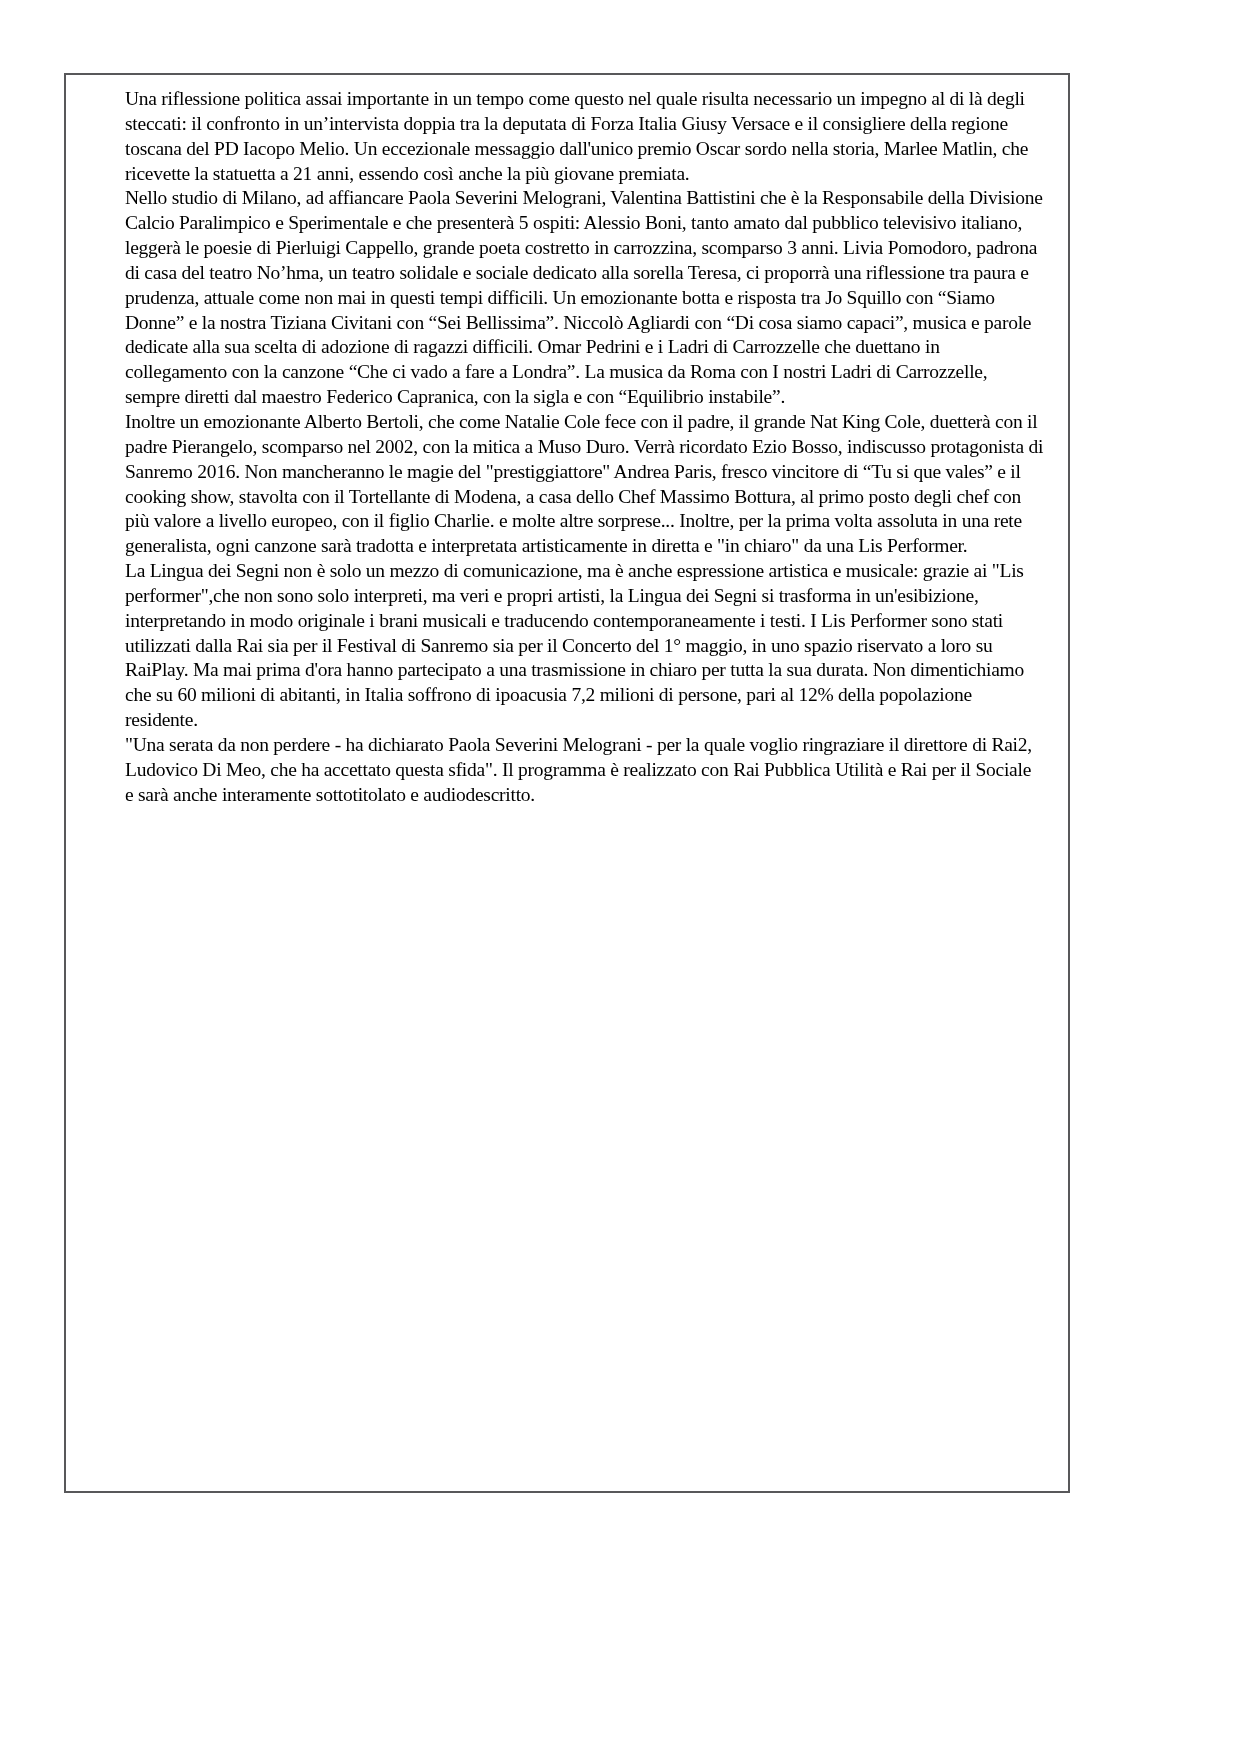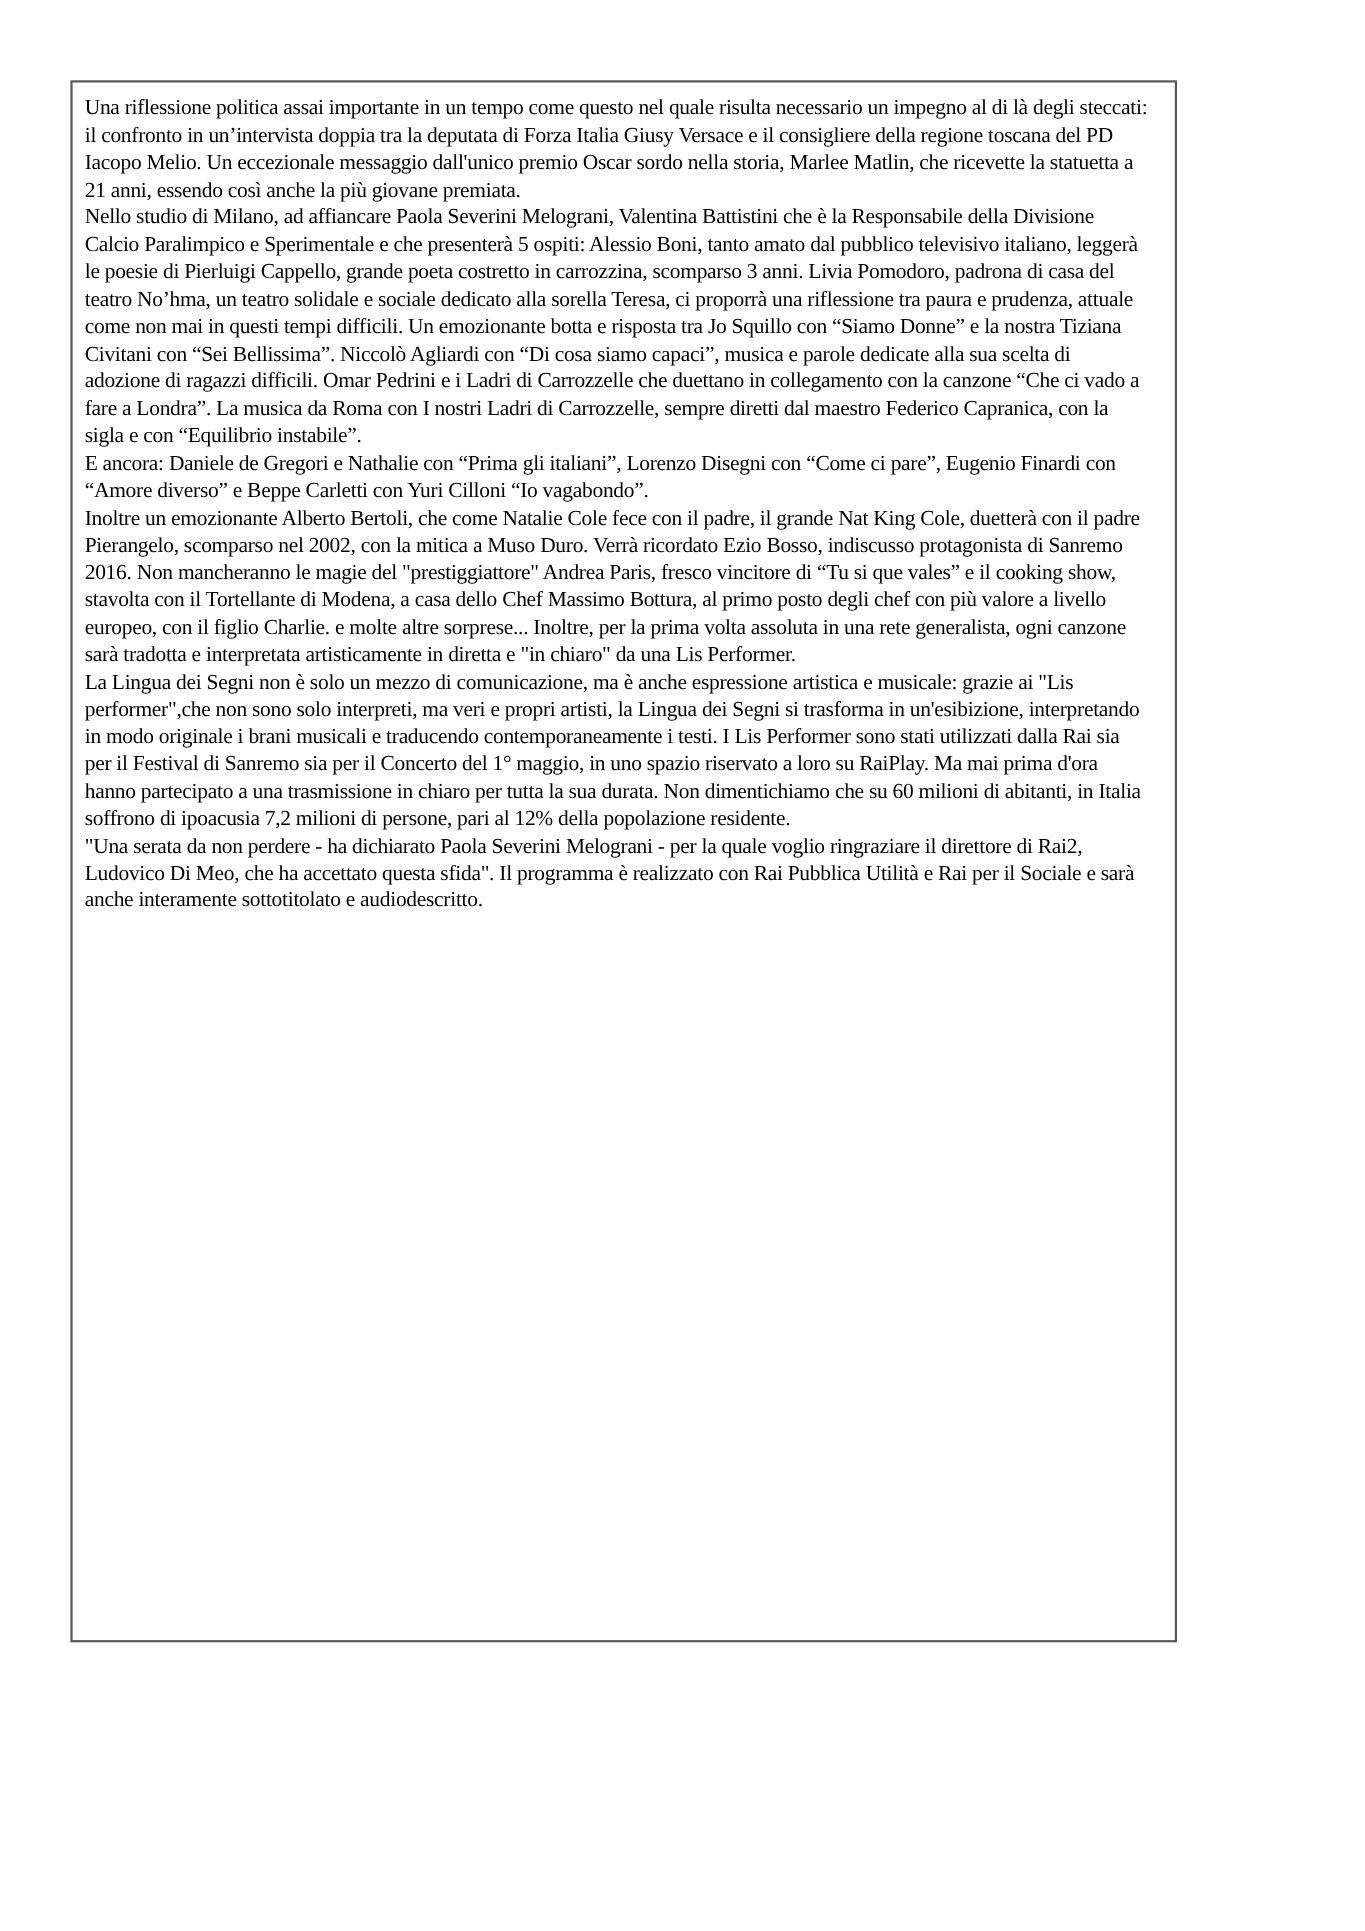--- a/index.html
+++ b/index.html
@@ -25,33 +25,33 @@
     background: #ffffff;
   }
   .text-content {
     padding: 12px 24px 0 11px;
     font-family: "Liberation Serif", "DejaVu Serif", serif;
     font-size: 19.5px;
     line-height: 24.85px;
     letter-spacing: -0.25px;
     color: #000000;
     text-align: left;
+    margin-left: 48px;
   }
   .text-content p {
     margin: 0;
     padding: 0;
   }
 </style>
 </head>
 <body>
 
 <div class="page">
   <div class="text-frame">
     <div class="text-content">
         <p>Una riflessione politica assai importante in un tempo come questo nel quale risulta necessario un impegno al di là degli steccati: il confronto in un’intervista doppia tra la deputata di Forza Italia Giusy Versace e il consigliere della regione toscana del PD Iacopo Melio. Un eccezionale messaggio dall'unico premio Oscar sordo nella storia, Marlee Matlin, che ricevette la statuetta a 21 anni, essendo così anche la più giovane premiata.</p>
         <p>Nello studio di Milano, ad affiancare Paola Severini Melograni, Valentina Battistini che è la Responsabile della Divisione Calcio Paralimpico e Sperimentale e che presenterà 5 ospiti: Alessio Boni, tanto amato dal pubblico televisivo italiano, leggerà le poesie di Pierluigi Cappello, grande poeta costretto in carrozzina, scomparso 3 anni. Livia Pomodoro, padrona di casa del teatro No’hma, un teatro solidale e sociale dedicato alla sorella Teresa, ci proporrà una riflessione tra paura e prudenza, attuale come non mai in questi tempi difficili. Un emozionante botta e risposta tra Jo Squillo con “Siamo Donne” e la nostra Tiziana Civitani con “Sei Bellissima”. Niccolò Agliardi con “Di cosa siamo capaci”, musica e parole dedicate alla sua scelta di adozione di ragazzi difficili. Omar Pedrini e i Ladri di Carrozzelle che duettano in collegamento con la canzone “Che ci vado a fare a Londra”. La musica da Roma con I nostri Ladri di Carrozzelle, sempre diretti dal maestro Federico Capranica, con la sigla e con “Equilibrio instabile”.</p>
-        <p>E ancora: Daniele de Gregori e Nathalie con “Prima gli italiani”, Lorenzo Disegni con “Come ci pare”, Eugenio Finardi con “Amore diverso” e Beppe Carletti con Yuri Cilloni “Io vagabondo”.</p>
         <p>Inoltre un emozionante Alberto Bertoli, che come Natalie Cole fece con il padre, il grande Nat King Cole, duetterà con il padre Pierangelo, scomparso nel 2002, con la mitica a Muso Duro. Verrà ricordato Ezio Bosso, indiscusso protagonista di Sanremo 2016. Non mancheranno le magie del "prestiggiattore" Andrea Paris, fresco vincitore di “Tu si que vales” e il cooking show, stavolta con il Tortellante di Modena, a casa dello Chef Massimo Bottura, al primo posto degli chef con più valore a livello europeo, con il figlio Charlie. e molte altre sorprese... Inoltre, per la prima volta assoluta in una rete generalista, ogni canzone sarà tradotta e interpretata artisticamente in diretta e "in chiaro" da una Lis Performer.</p>
         <p>La Lingua dei Segni non è solo un mezzo di comunicazione, ma è anche espressione artistica e musicale: grazie ai "Lis performer",che non sono solo interpreti, ma veri e propri artisti, la Lingua dei Segni si trasforma in un'esibizione, interpretando in modo originale i brani musicali e traducendo contemporaneamente i testi. I Lis Performer sono stati utilizzati dalla Rai sia per il Festival di Sanremo sia per il Concerto del 1° maggio, in uno spazio riservato a loro su RaiPlay. Ma mai prima d'ora hanno partecipato a una trasmissione in chiaro per tutta la sua durata. Non dimentichiamo che su 60 milioni di abitanti, in Italia soffrono di ipoacusia 7,2 milioni di persone, pari al 12% della popolazione residente.</p>
         <p>"Una serata da non perdere - ha dichiarato Paola Severini Melograni - per la quale voglio ringraziare il direttore di Rai2, Ludovico Di Meo, che ha accettato questa sfida". Il programma è realizzato con Rai Pubblica Utilità e Rai per il Sociale e sarà anche interamente sottotitolato e audiodescritto.</p>
       </div>
   </div>
 </div>
 
 </body></html>

